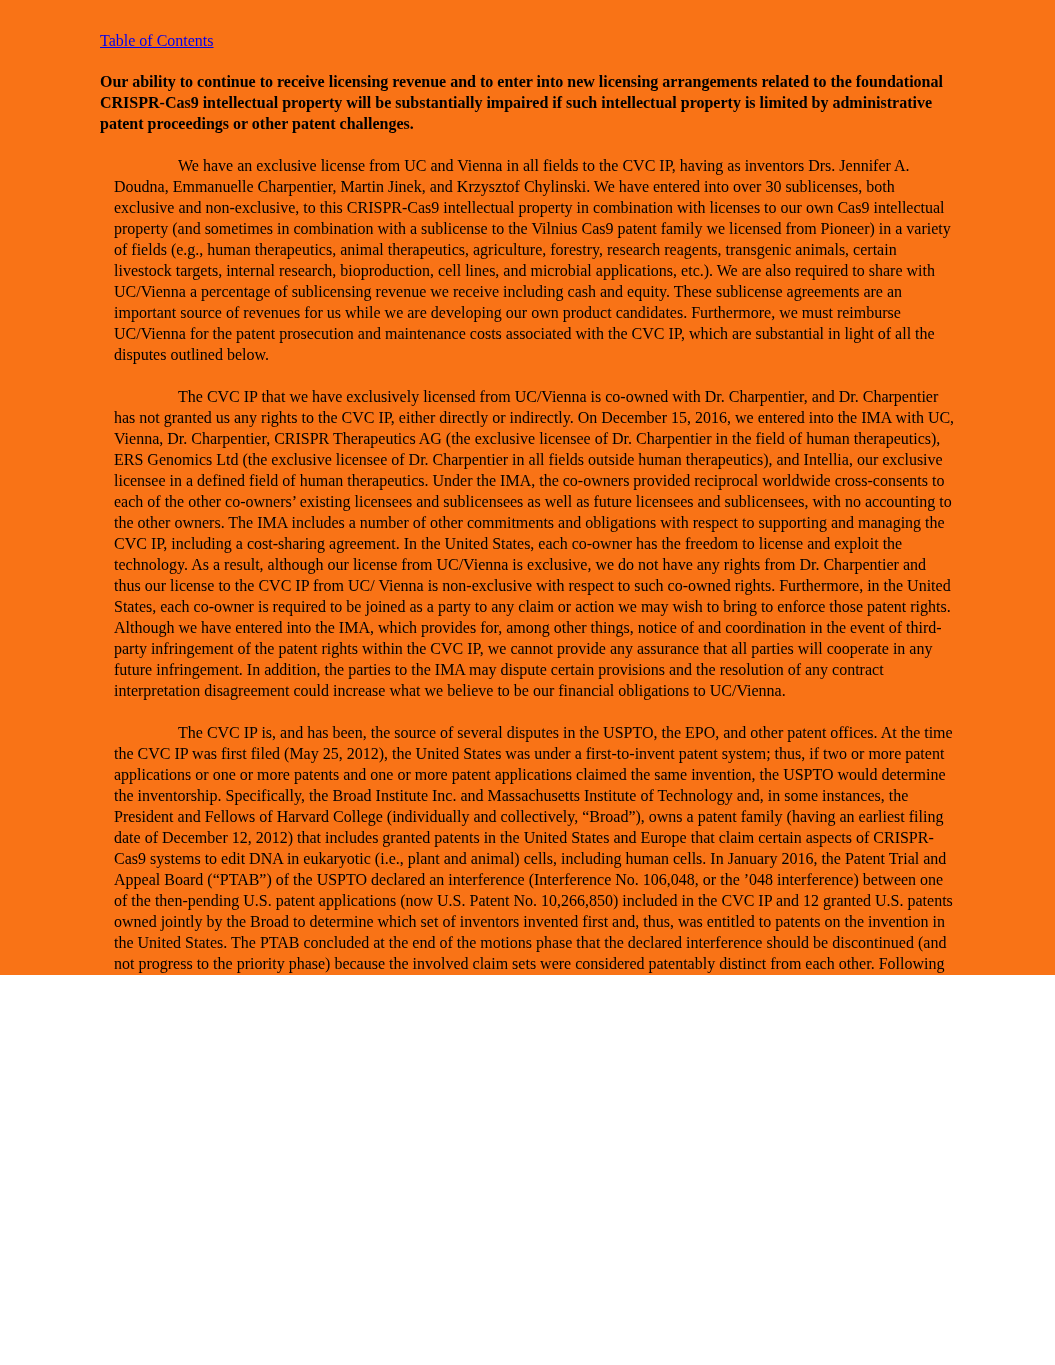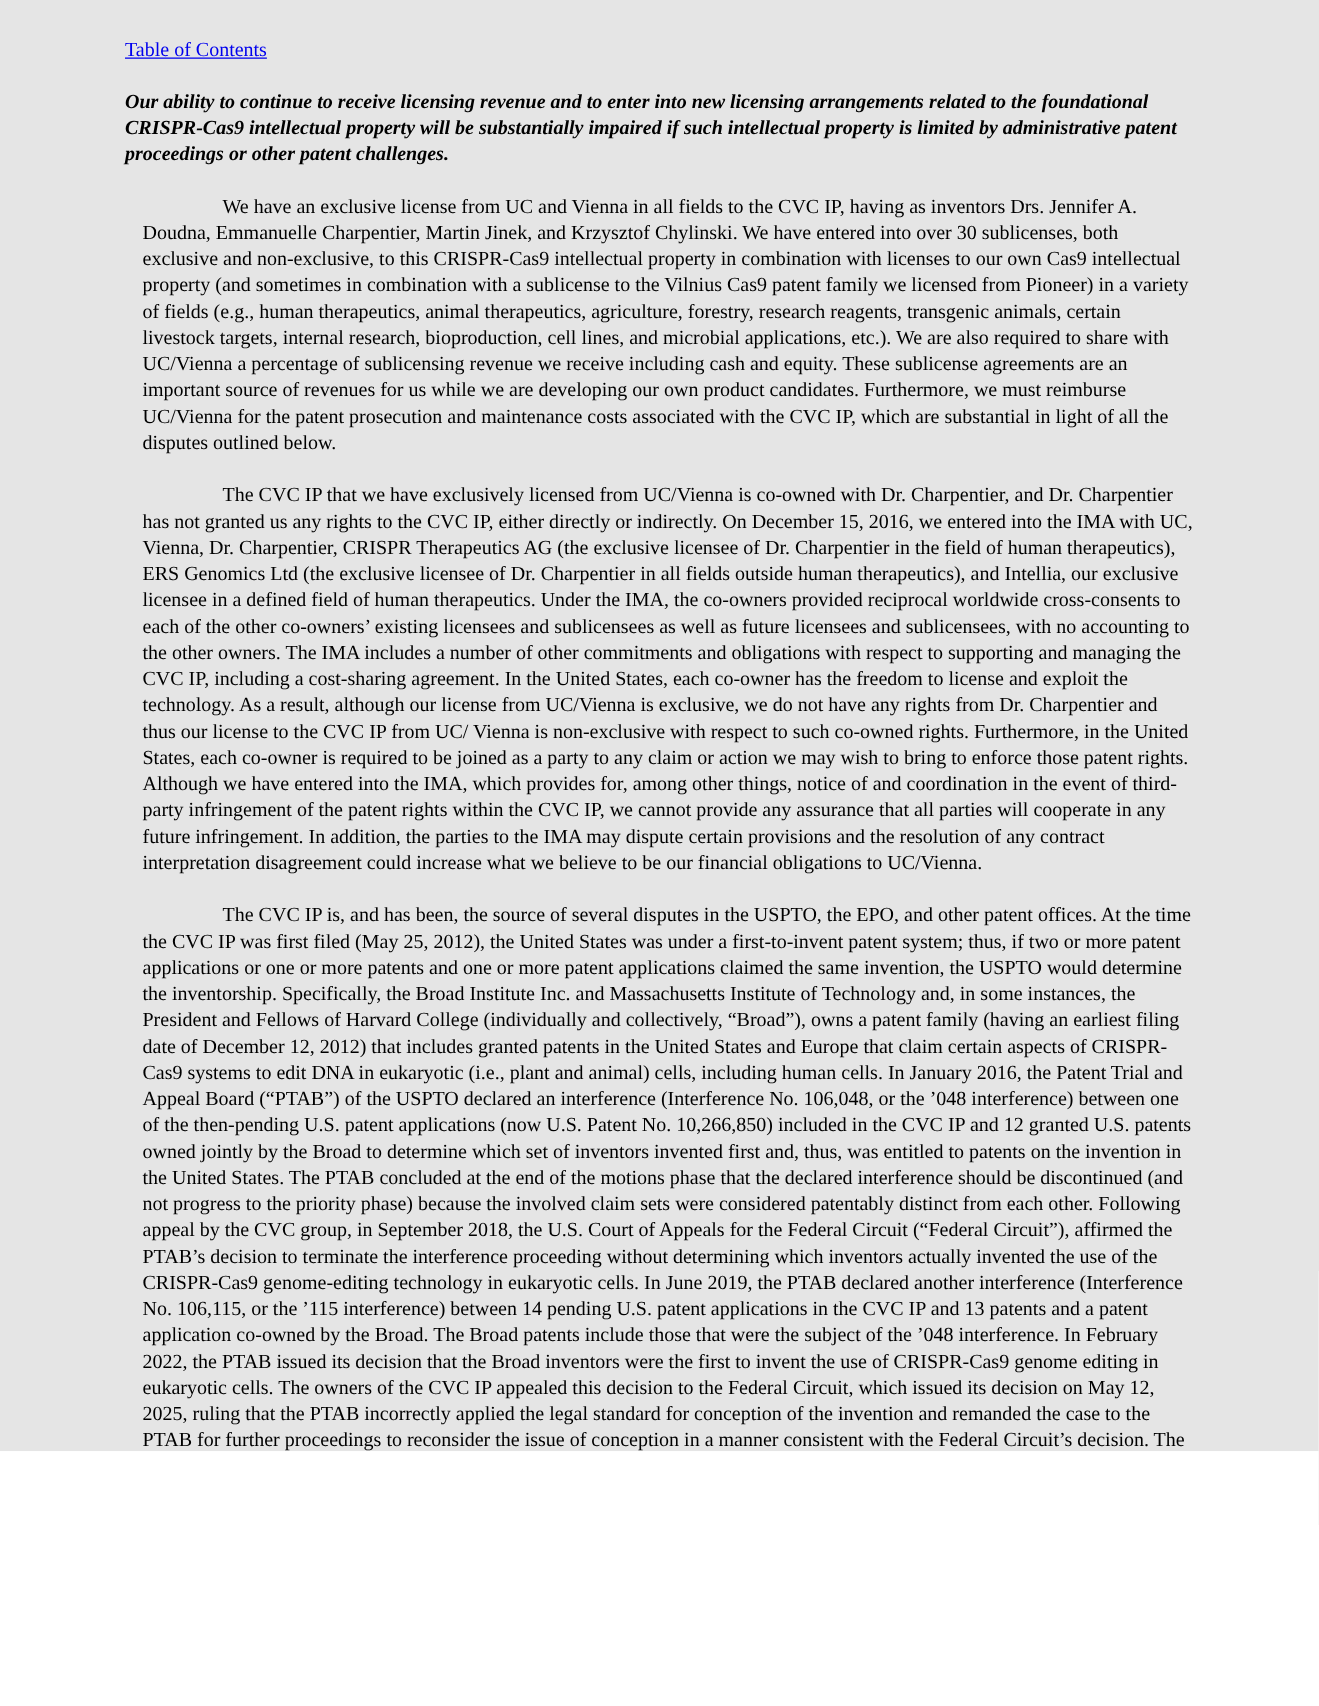--- a/index.html
+++ b/index.html
@@ -3,42 +3,41 @@
 <meta charset="utf-8">
 <style>
   * { box-sizing: border-box; }
   html, body {
     margin: 0;
     padding: 0;
     background: #ffffff;
   }
   .page {
     width: 1055px;
-    height: 1161px;
+    height: 975px;
     margin: 0 auto;
-    background: #e5e5e5;
+    background: #f97316;
     color: #000000;
     font-family: "Liberation Serif", serif;
     padding: 30px 100px 22px 100px;
     display: flex;
     flex-direction: column;
   }
   .toc-link {
     font-size: 16px;
     line-height: 21px;
     color: #0000EE;
     text-decoration: underline;
     cursor: pointer;
     align-self: flex-start;
   }
   .heading {
     font-size: 16px;
     line-height: 21px;
     font-weight: bold;
-    font-style: italic;
     margin: 20px 0 0 0;
     text-align: left;
   }
   .body-para {
     font-size: 16px;
     line-height: 21px;
     margin: 21px 0 0 14px;
     text-indent: 64px;
     text-align: left;
   }

